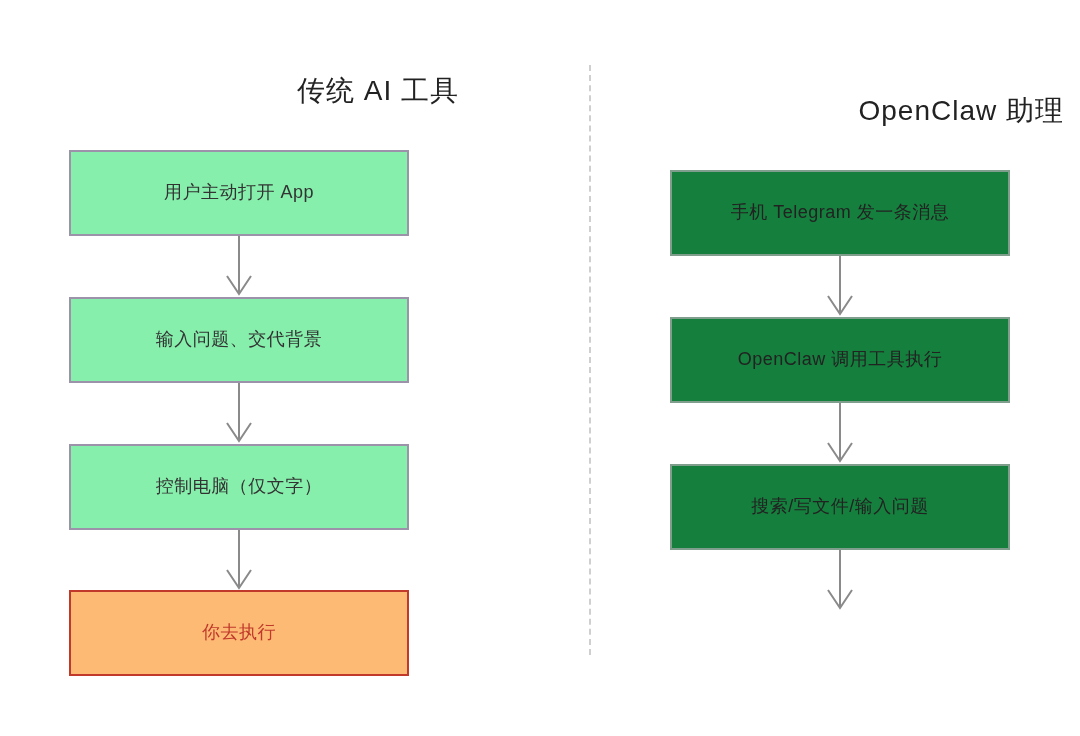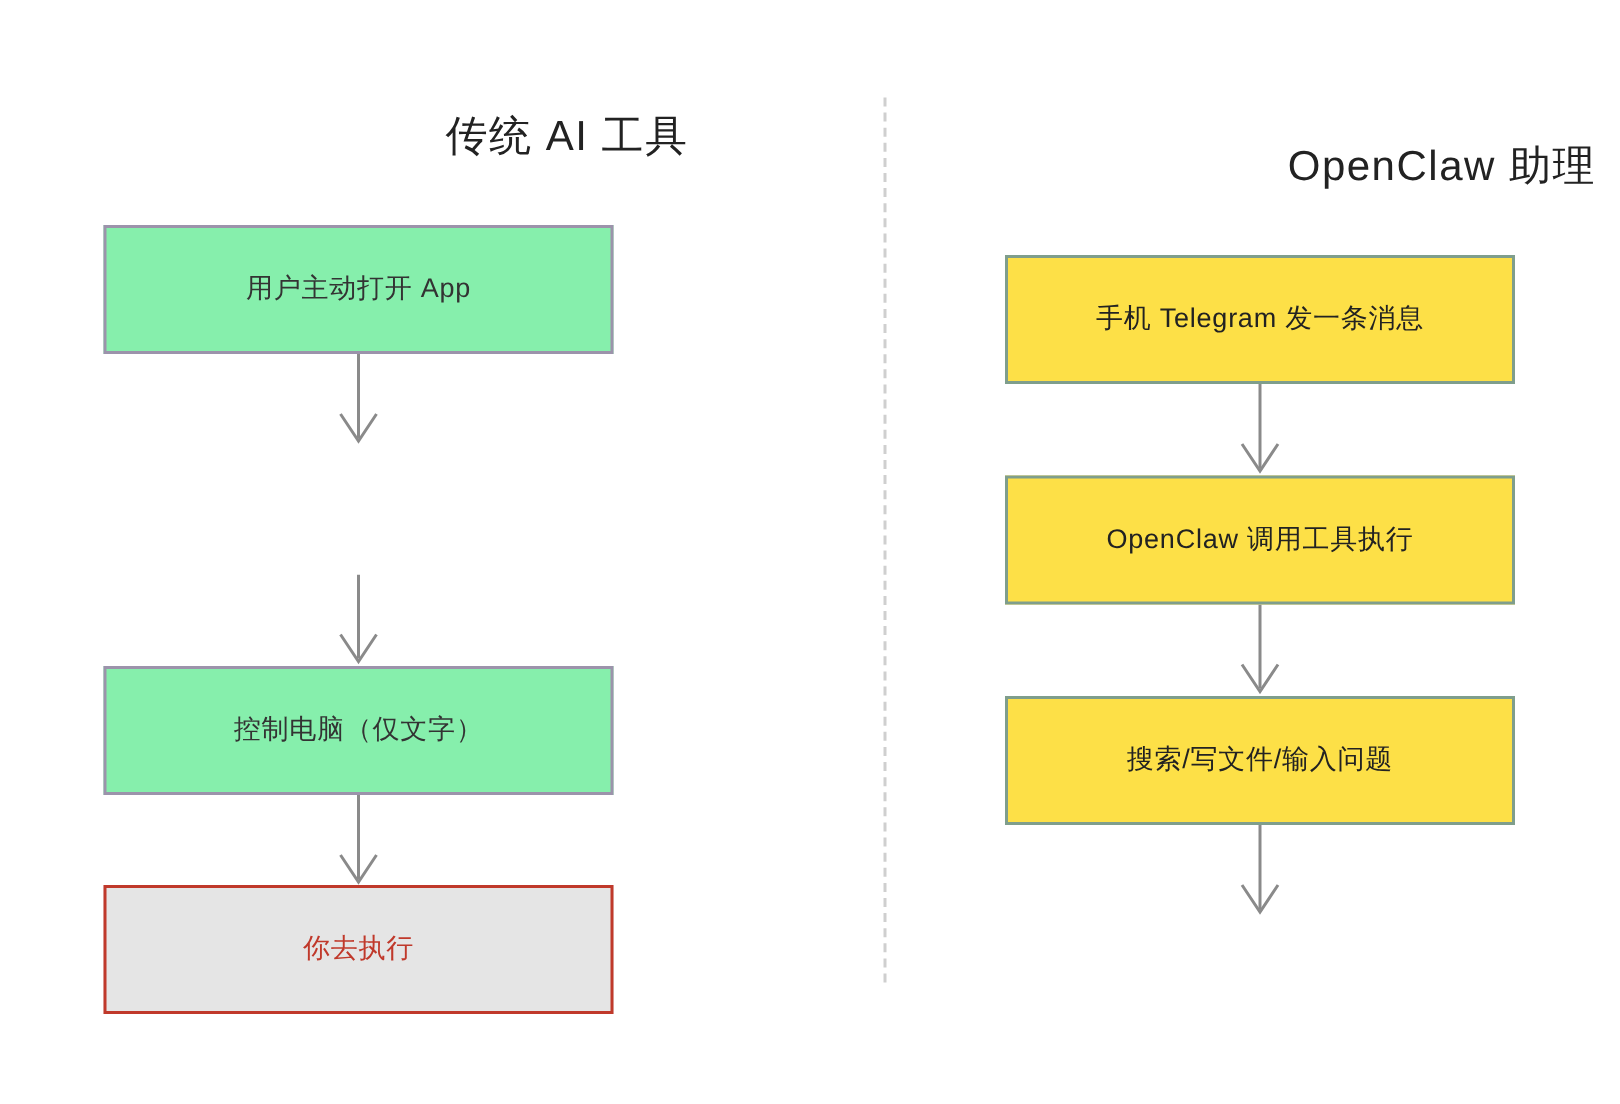--- a/index.html
+++ b/index.html
@@ -78,26 +78,26 @@
   .node.n1 { top: 297px; }
   .node.n2 { top: 444px; }
   .node.n3 { top: 590px; }
 
   .node.purple {
     background: #86efac;
     border: 2px solid #9c93ab;
     color: #333333;
   }
   .node.green {
-    background: #fde047;
+    background: #15803d;
     border: 2px solid #7f9e8c;
     color: #222222;
   }
   .node.red {
-    background: #e5e5e5;
+    background: #fdba74;
     border: 2px solid #c0392b;
     color: #c0392b;
   }
   .node.blue {
     background: #a8d9f7;
     border: 2px solid #4a9a6a;
     color: #2b6ea8;
   }
 
   
@@ -128,20 +128,21 @@
 
     <div class="node purple n0">用户主动打开 App</div>
 
     <div class="arrow a0">
       <svg width="40" height="62" viewBox="0 0 40 62">
         <line x1="20" y1="0" x2="20" y2="56" stroke="#8a8a8a" stroke-width="2"></line>
         <polyline points="8,40 20,58 32,40" fill="none" stroke="#8a8a8a" stroke-width="2"></polyline>
       </svg>
     </div>
 
+    <div class="node purple n1">输入问题、交代背景</div>
 
     <div class="arrow a1">
       <svg width="40" height="62" viewBox="0 0 40 62">
         <line x1="20" y1="0" x2="20" y2="56" stroke="#8a8a8a" stroke-width="2"></line>
         <polyline points="8,40 20,58 32,40" fill="none" stroke="#8a8a8a" stroke-width="2"></polyline>
       </svg>
     </div>
 
     <div class="node purple n2">控制电脑（仅文字）</div>
 

